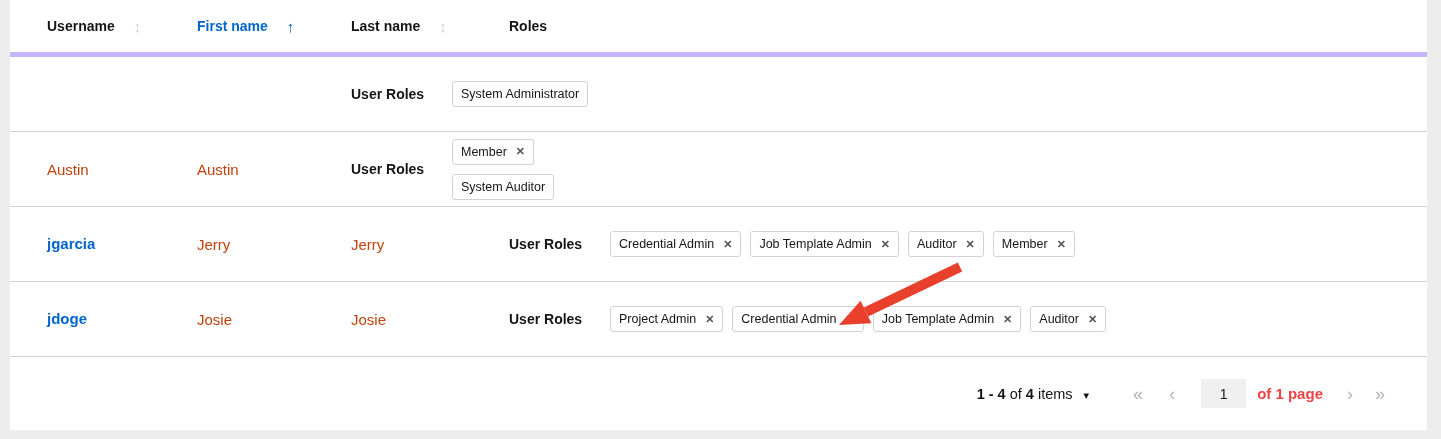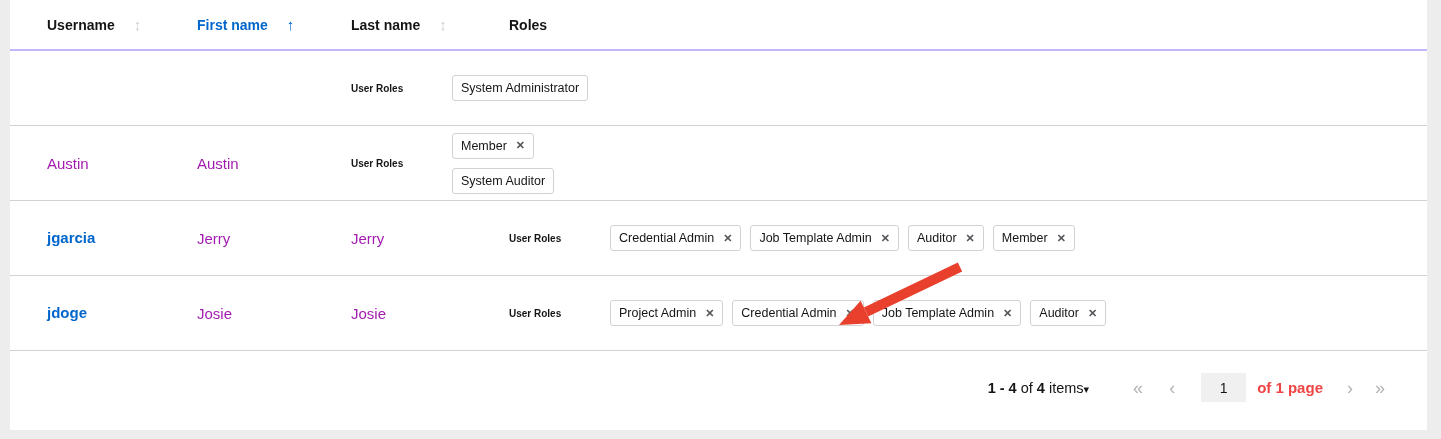--- a/index.html
+++ b/index.html
@@ -16,58 +16,58 @@
     left: 10px; top: 0;
     width: 1417px; height: 430px;
     background: #ffffff;
   }
   .row {
     display: grid;
     grid-template-columns: 150px 154px 158px 1fr;
     padding-left: 37px;
     align-items: center;
   }
-  .thead { height: 51px; border-bottom: 2px solid #c4b5fd; }
+  .thead { height: 57px; border-bottom: 5px solid #c4b5fd; }
   .th {
     display: flex; align-items: center; gap: 19px;
     font-size: 14px; font-weight: bold; color: #151515;
     cursor: pointer;
   }
   .th .sort-icon { color: #d2d2d2; font-size: 15px; font-weight: normal; }
   .th.sorted { color: #0066cc; }
   .th.sorted .sort-icon { color: #0066cc; font-weight: bold; }
   .tr { height: 75px; border-bottom: 1px solid #d2d2d2; }
   .username a, .username span.link {
     color: #0066cc; font-weight: bold; font-size: 15px;
     text-decoration: none; cursor: pointer;
   }
-  .name-cell { font-size: 15px; color: #a21caf; }
+  .name-cell { font-size: 15px; color: #c2410c; }
   .roles-cell { display: flex; align-items: center; }
-  .roles-label { font-weight: bold; font-size: 10px; width: 101px; flex: none; }
+  .roles-label { font-weight: bold; font-size: 14px; width: 101px; flex: none; }
   .chips { display: flex; align-items: flex-start; gap: 9px; flex-wrap: wrap; }
   .chip {
     display: inline-flex; align-items: center; gap: 9px;
     border: 1px solid #d2d2d2; border-radius: 3px;
     background: #ffffff;
     padding: 5px 8px;
     font-size: 12.5px; color: #151515;
     white-space: nowrap;
   }
   .chip .close {
     font-size: 11px; font-weight: bold; color: #55565a;
     cursor: pointer; line-height: 1;
   }
   .tfoot {
     height: 73px;
     display: flex; align-items: center; justify-content: flex-end;
     padding-right: 42px;
     font-size: 14.5px;
   }
   .summary-toggle {
-    display: flex; align-items: flex-end; gap: 0;
+    display: flex; align-items: flex-end; gap: 11px;
     background: none; border: none; cursor: pointer;
     font-family: inherit; font-size: 14.5px; color: #151515;
   }
   .summary-toggle b { font-weight: bold; }
   .caret { font-size: 11px; color: #151515; }
   .pager { display: flex; align-items: center; margin-left: 44px; }
   .pg-btn {
     background: none; border: none; cursor: default;
     color: #b3b3b3; font-size: 18px; line-height: 1;
     padding: 0; font-family: inherit;

